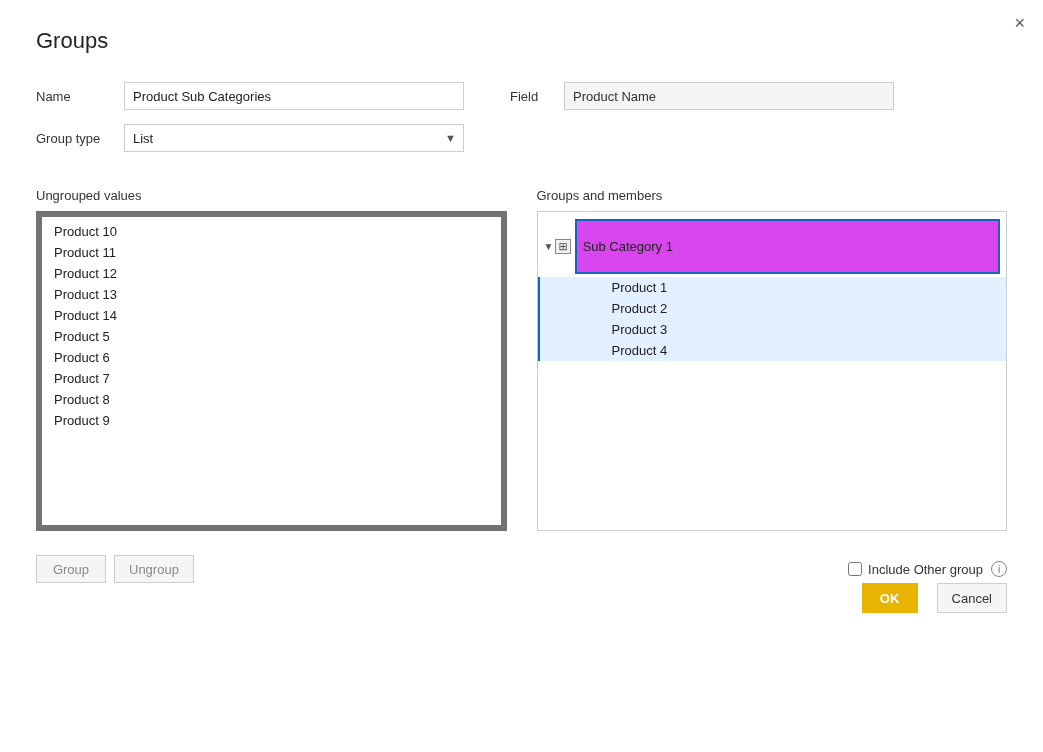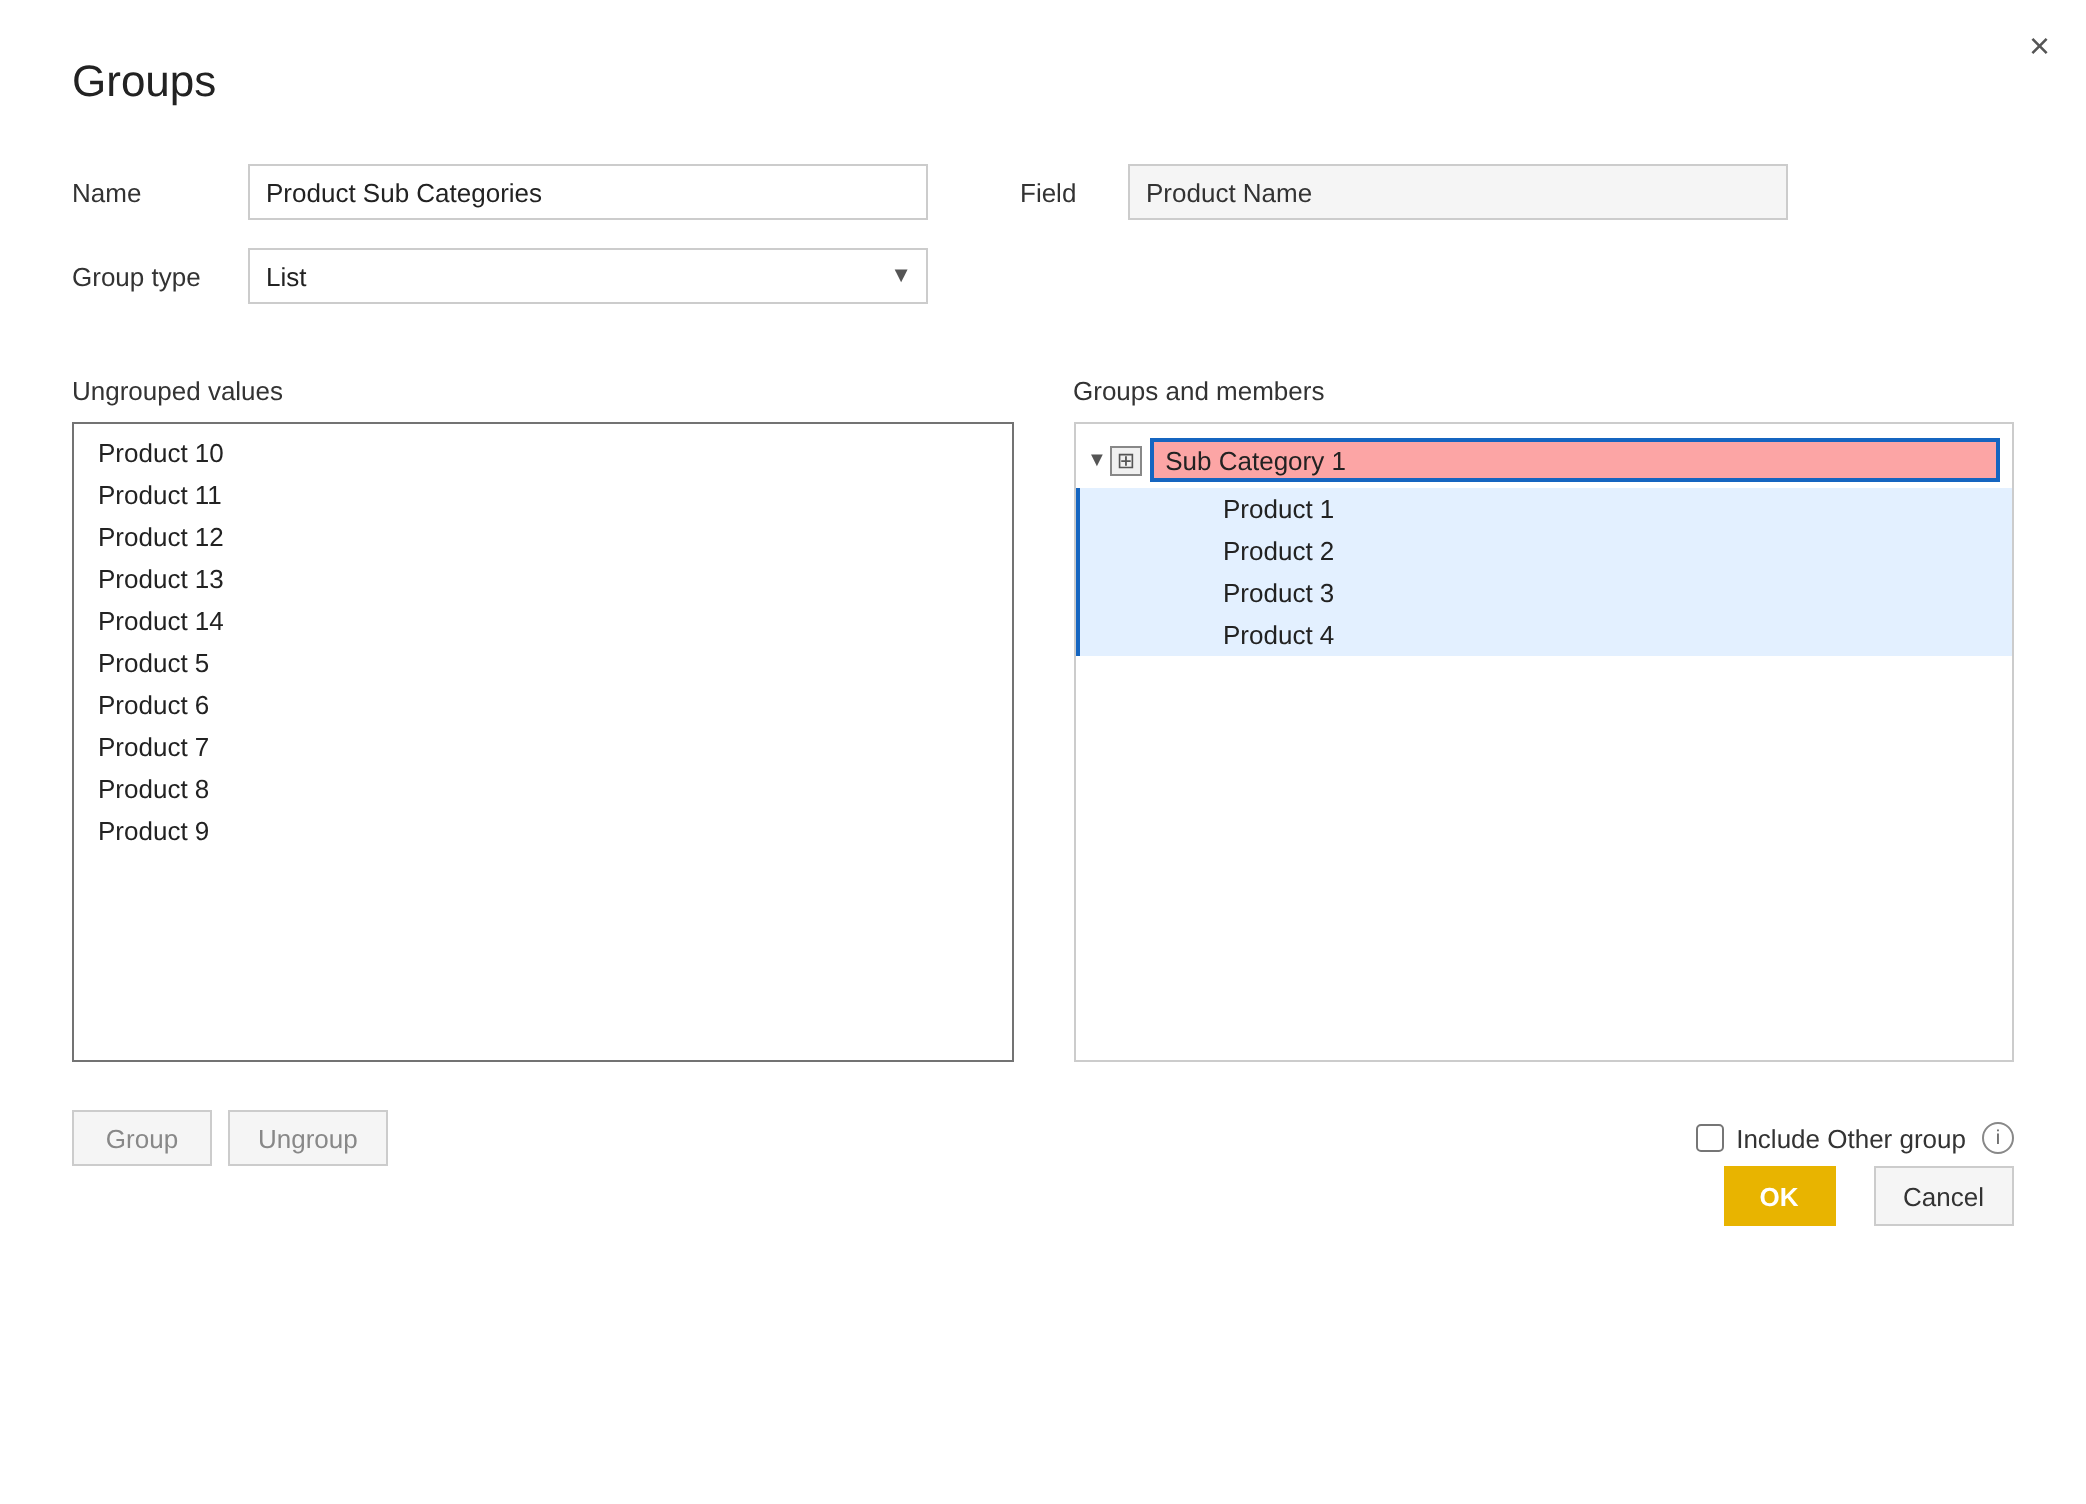--- a/index.html
+++ b/index.html
@@ -116,21 +116,21 @@
     }
     .panel {
       flex: 1;
     }
     .panel-title {
       font-size: 13px;
       color: #333;
       margin-bottom: 8px;
     }
     .list-box {
-      border: 1px solid #737373;
+      border: 6px solid #737373;
       height: 320px;
       overflow-y: auto;
       background: #fff;
       padding: 4px 0;
     }
     .list-item {
       padding: 3px 12px;
       cursor: pointer;
       color: #222;
       font-size: 13px;
@@ -147,25 +147,25 @@
       padding: 4px 0;
     }
     .group-row {
       display: flex;
       align-items: center;
       padding: 3px 6px;
       font-size: 13px;
     }
     .group-name-cell {
       border: 2px solid #1565c0;
-      padding: 1px 6px;
+      padding: 18px 6px;
       flex: 1;
       color: #222;
       font-size: 13px;
-      background: #fca5a5;
+      background: #d946ef;
       min-height: 22px;
       display: flex;
       align-items: center;
       text-align: right;
     }
     .triangle-icon {
       font-size: 10px;
       color: #555;
       margin-right: 2px;
       cursor: pointer;

